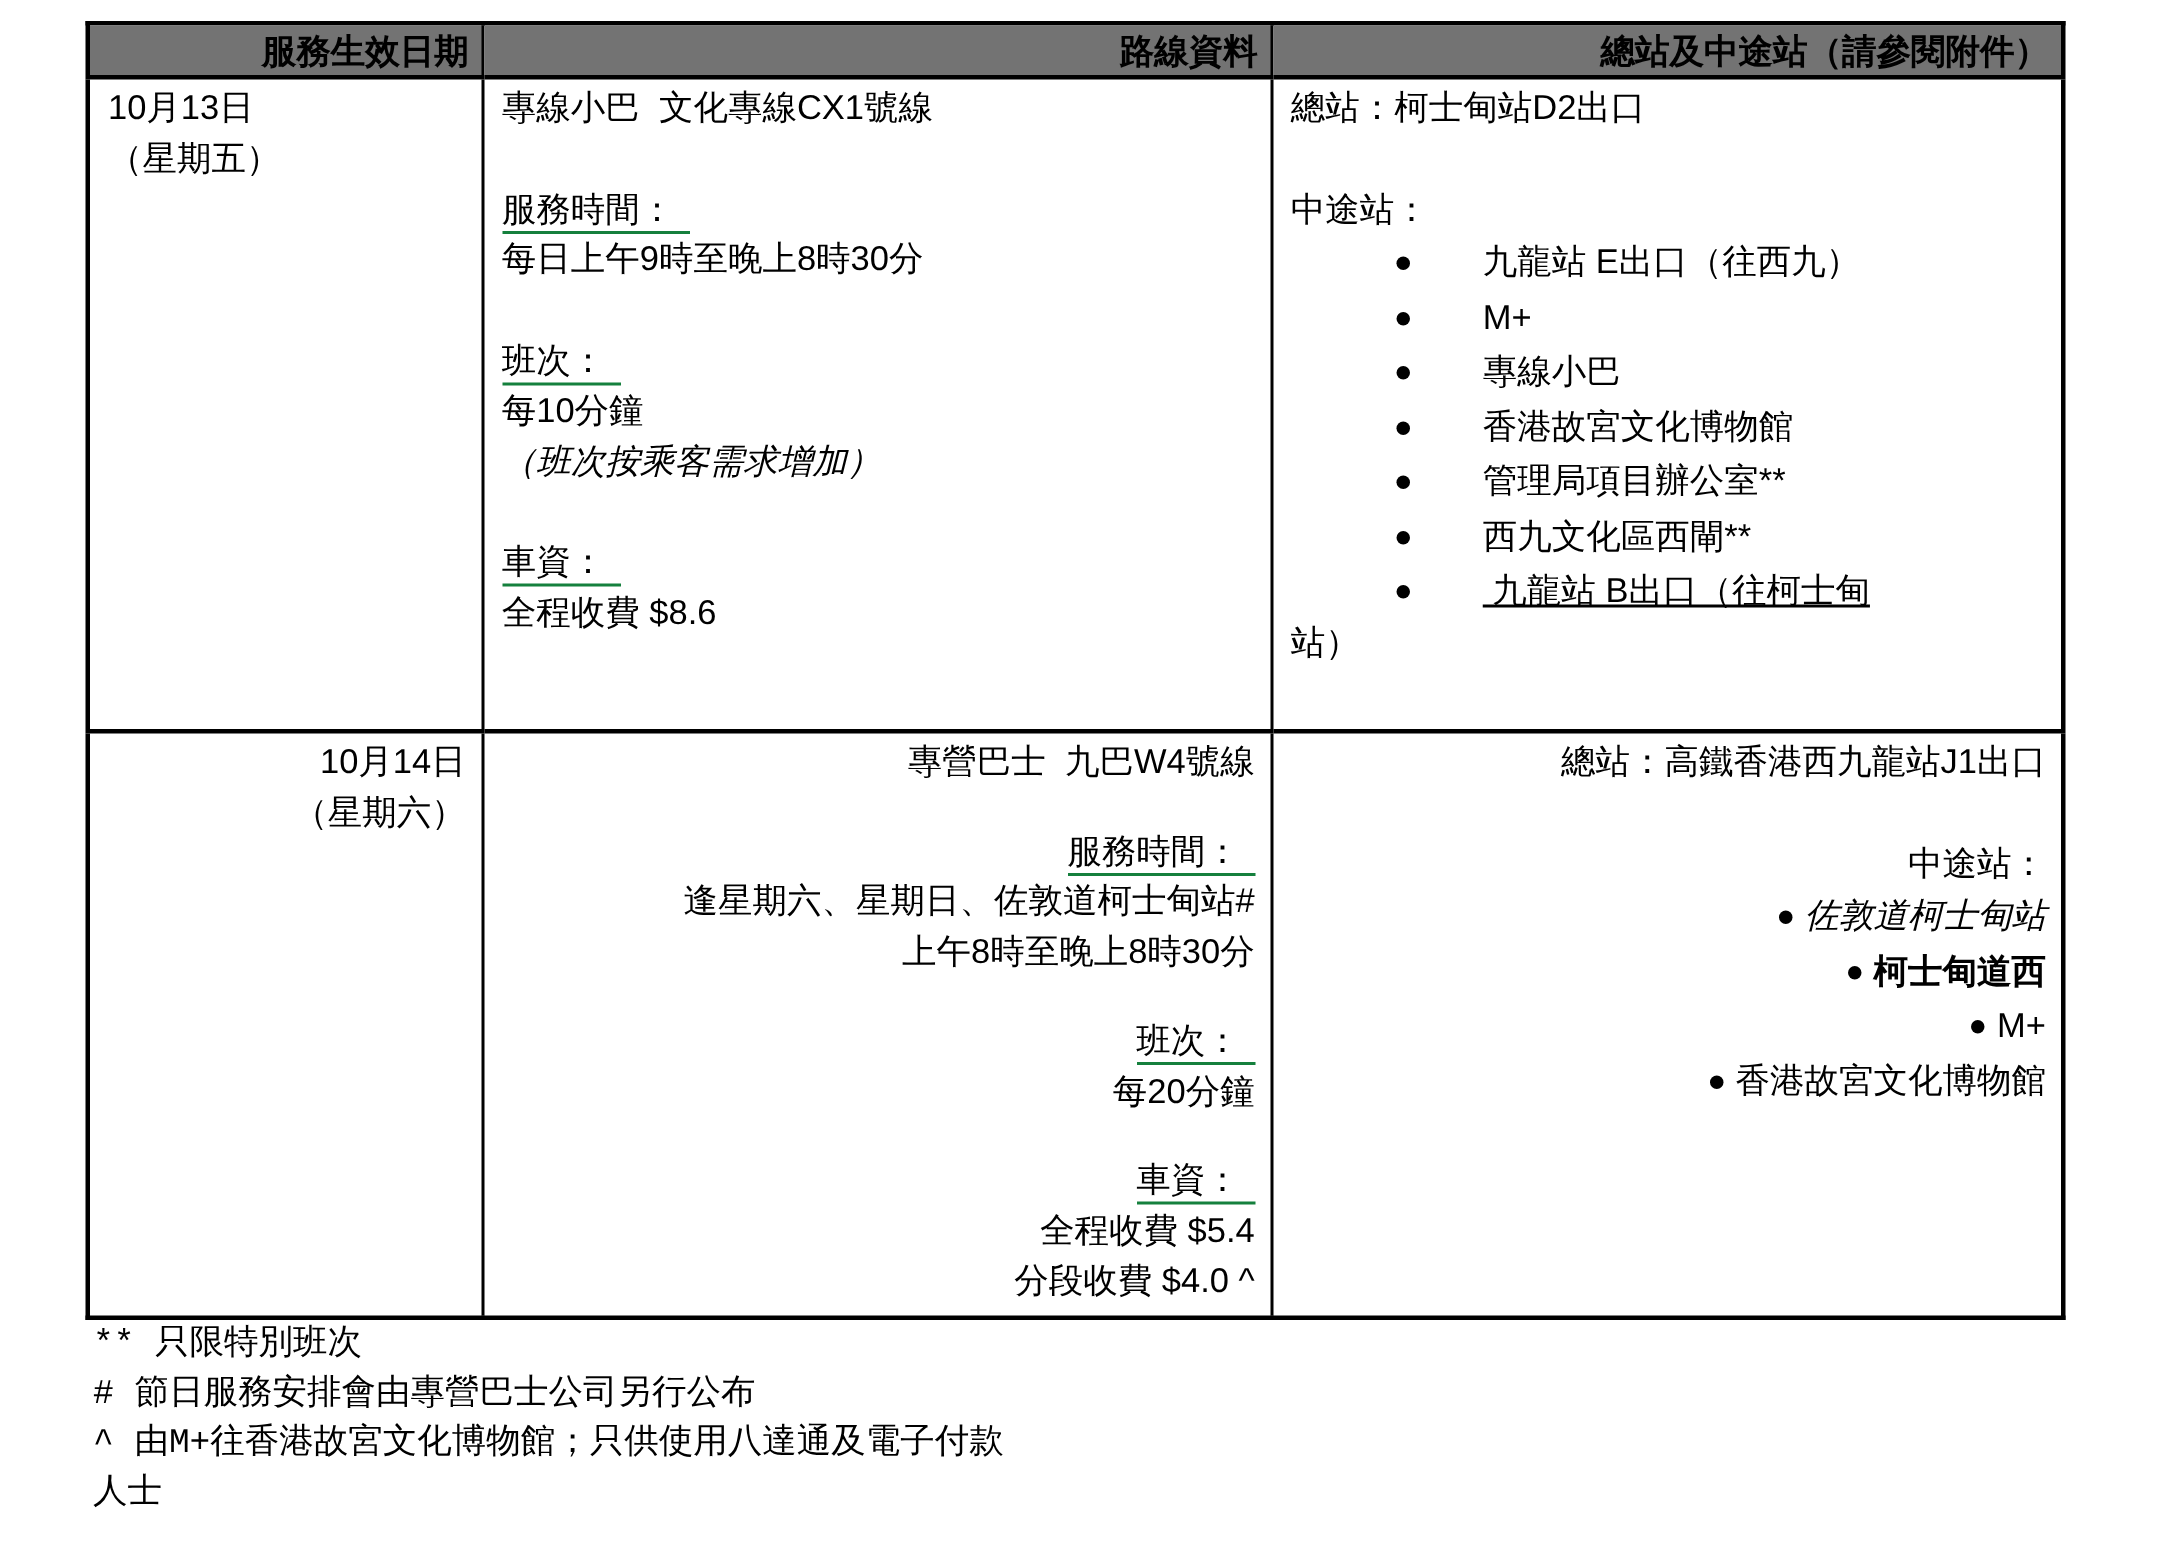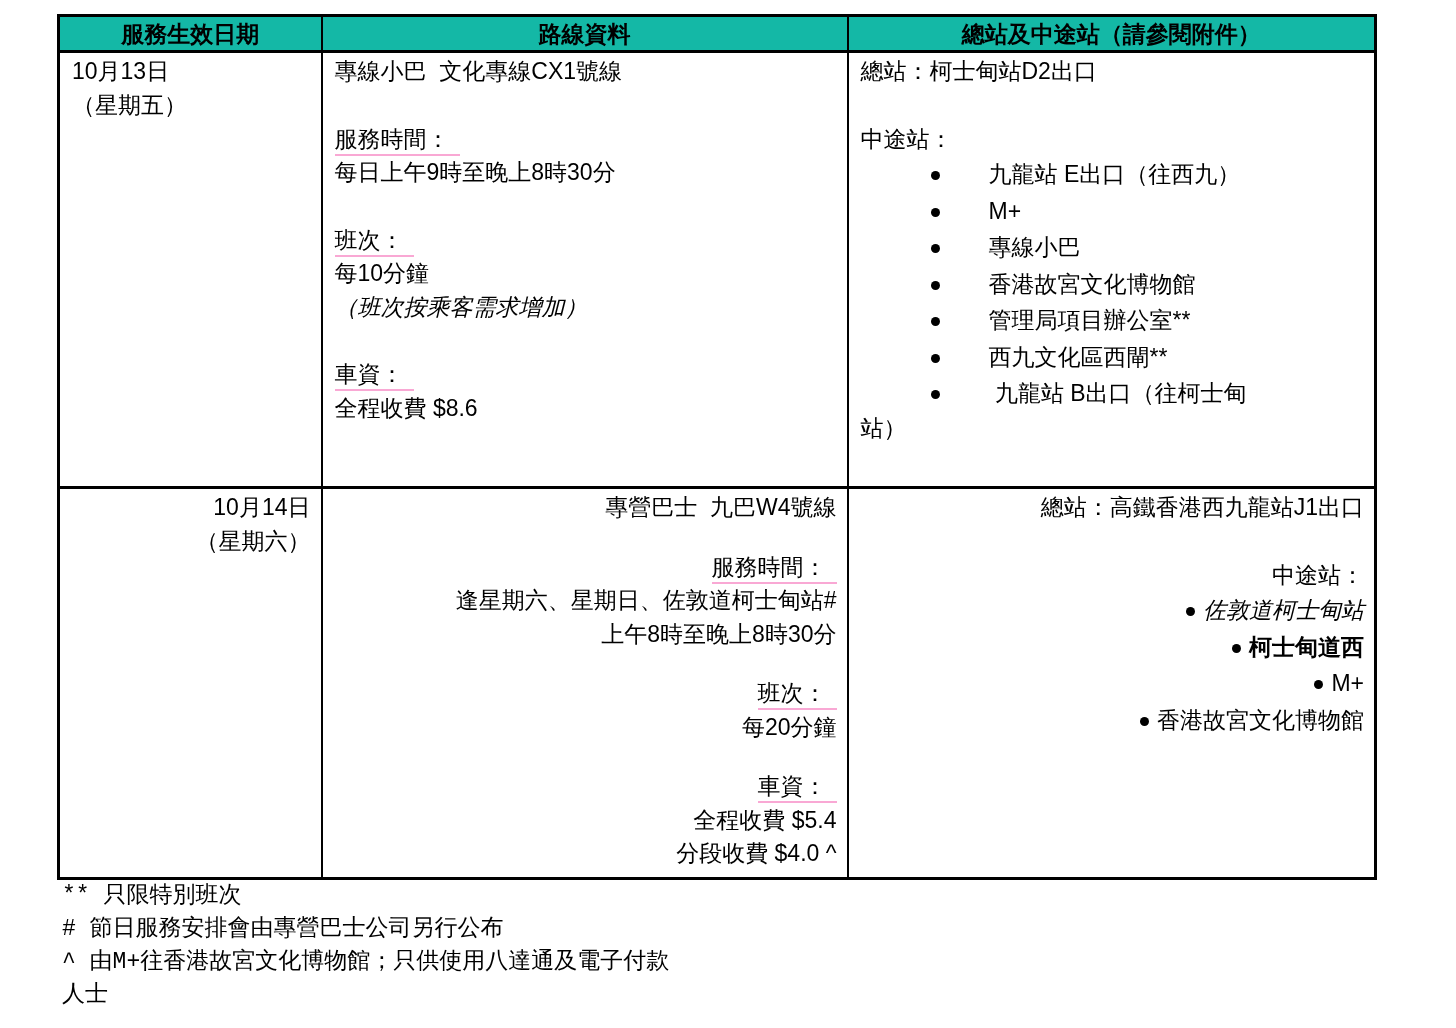--- a/index.html
+++ b/index.html
@@ -8,38 +8,38 @@
     font-family:"Liberation Sans","DejaVu Sans",sans-serif;
     position:relative;overflow:hidden;
   }
   .doc{position:absolute;left:57px;top:14px;}
   table.svc{
     border-collapse:collapse;table-layout:fixed;width:1317px;
     border:3px solid #000;
   }
   .svc th{
     border:2px solid #000;border-bottom:3px solid #000;
-    background:#14b8a6;
-    font-size:23px;font-weight:bold;text-align:center;
+    background:#737373;
+    font-size:23px;font-weight:bold;text-align:right;
     padding:1px 8px;line-height:30px;height:31px;
     white-space:nowrap;overflow:hidden;
   }
   .svc td{
     border:2px solid #000;vertical-align:top;
     padding:2px 10px 2px 12px;
     font-size:23px;
   }
   .svc tr.r1 td{border-bottom:3px solid #000;height:429px;}
   .svc tr.r2 td{height:384px;text-align:right;}
   .line{line-height:33.5px;min-height:33.5px;white-space:pre-wrap;}
   .line.blank{min-height:34px;}
   .line.blank-sm{min-height:26px;}
   .line.i{font-style:italic;}
   .line.u .ul{
-    border-bottom:2px solid #f9a8d4;padding-right:10px;display:inline-block;
+    border-bottom:2px solid #15803d;padding-right:10px;display:inline-block;
     line-height:29px;
   }
   .line.b1,.line.b2{line-height:36.5px;min-height:36.5px;}
   .line.b1{padding-left:70px;}
   .line.b2{padding-left:58px;}
   .dot{
     display:inline-block;width:9px;height:9px;border-radius:50%;
     background:#000;vertical-align:2px;
   }
   .line.b1 .dot{margin-right:49px;}
@@ -89,21 +89,21 @@
           <td>
             <div class="line n">總站：柯士甸站D2出口</div>
             <div class="line blank"></div>
             <div class="line n">中途站：</div>
             <div class="line b1"><span class="dot"></span><span style="white-space: pre-wrap;">九龍站 E出口（往西九）</span></div>
             <div class="line b1"><span class="dot"></span><span style="white-space: pre-wrap;">M+</span></div>
             <div class="line b1"><span class="dot"></span><span style="white-space: pre-wrap;">專線小巴</span></div>
             <div class="line b1"><span class="dot"></span><span style="white-space: pre-wrap;">香港故宮文化博物館</span></div>
             <div class="line b1"><span class="dot"></span><span style="white-space: pre-wrap;">管理局項目辦公室**</span></div>
             <div class="line b1"><span class="dot"></span><span style="white-space: pre-wrap;">西九文化區西閘**</span></div>
-            <div class="line b1"><span class="dot"></span><span style="white-space: pre-wrap;"> 九龍站 B出口（往柯士甸</span></div>
+            <div class="line b1"><span class="dot"></span><span style="white-space: pre-wrap; text-decoration: underline;"> 九龍站 B出口（往柯士甸</span></div>
             <div class="line cont">站）</div>
           </td>
         </tr>
         <tr class="r2">
           <td>
             <div class="line n">10月14日</div>
             <div class="line n">（星期六）</div>
           </td>
           <td>
             <div class="line n">專營巴士  九巴W4號線</div>

